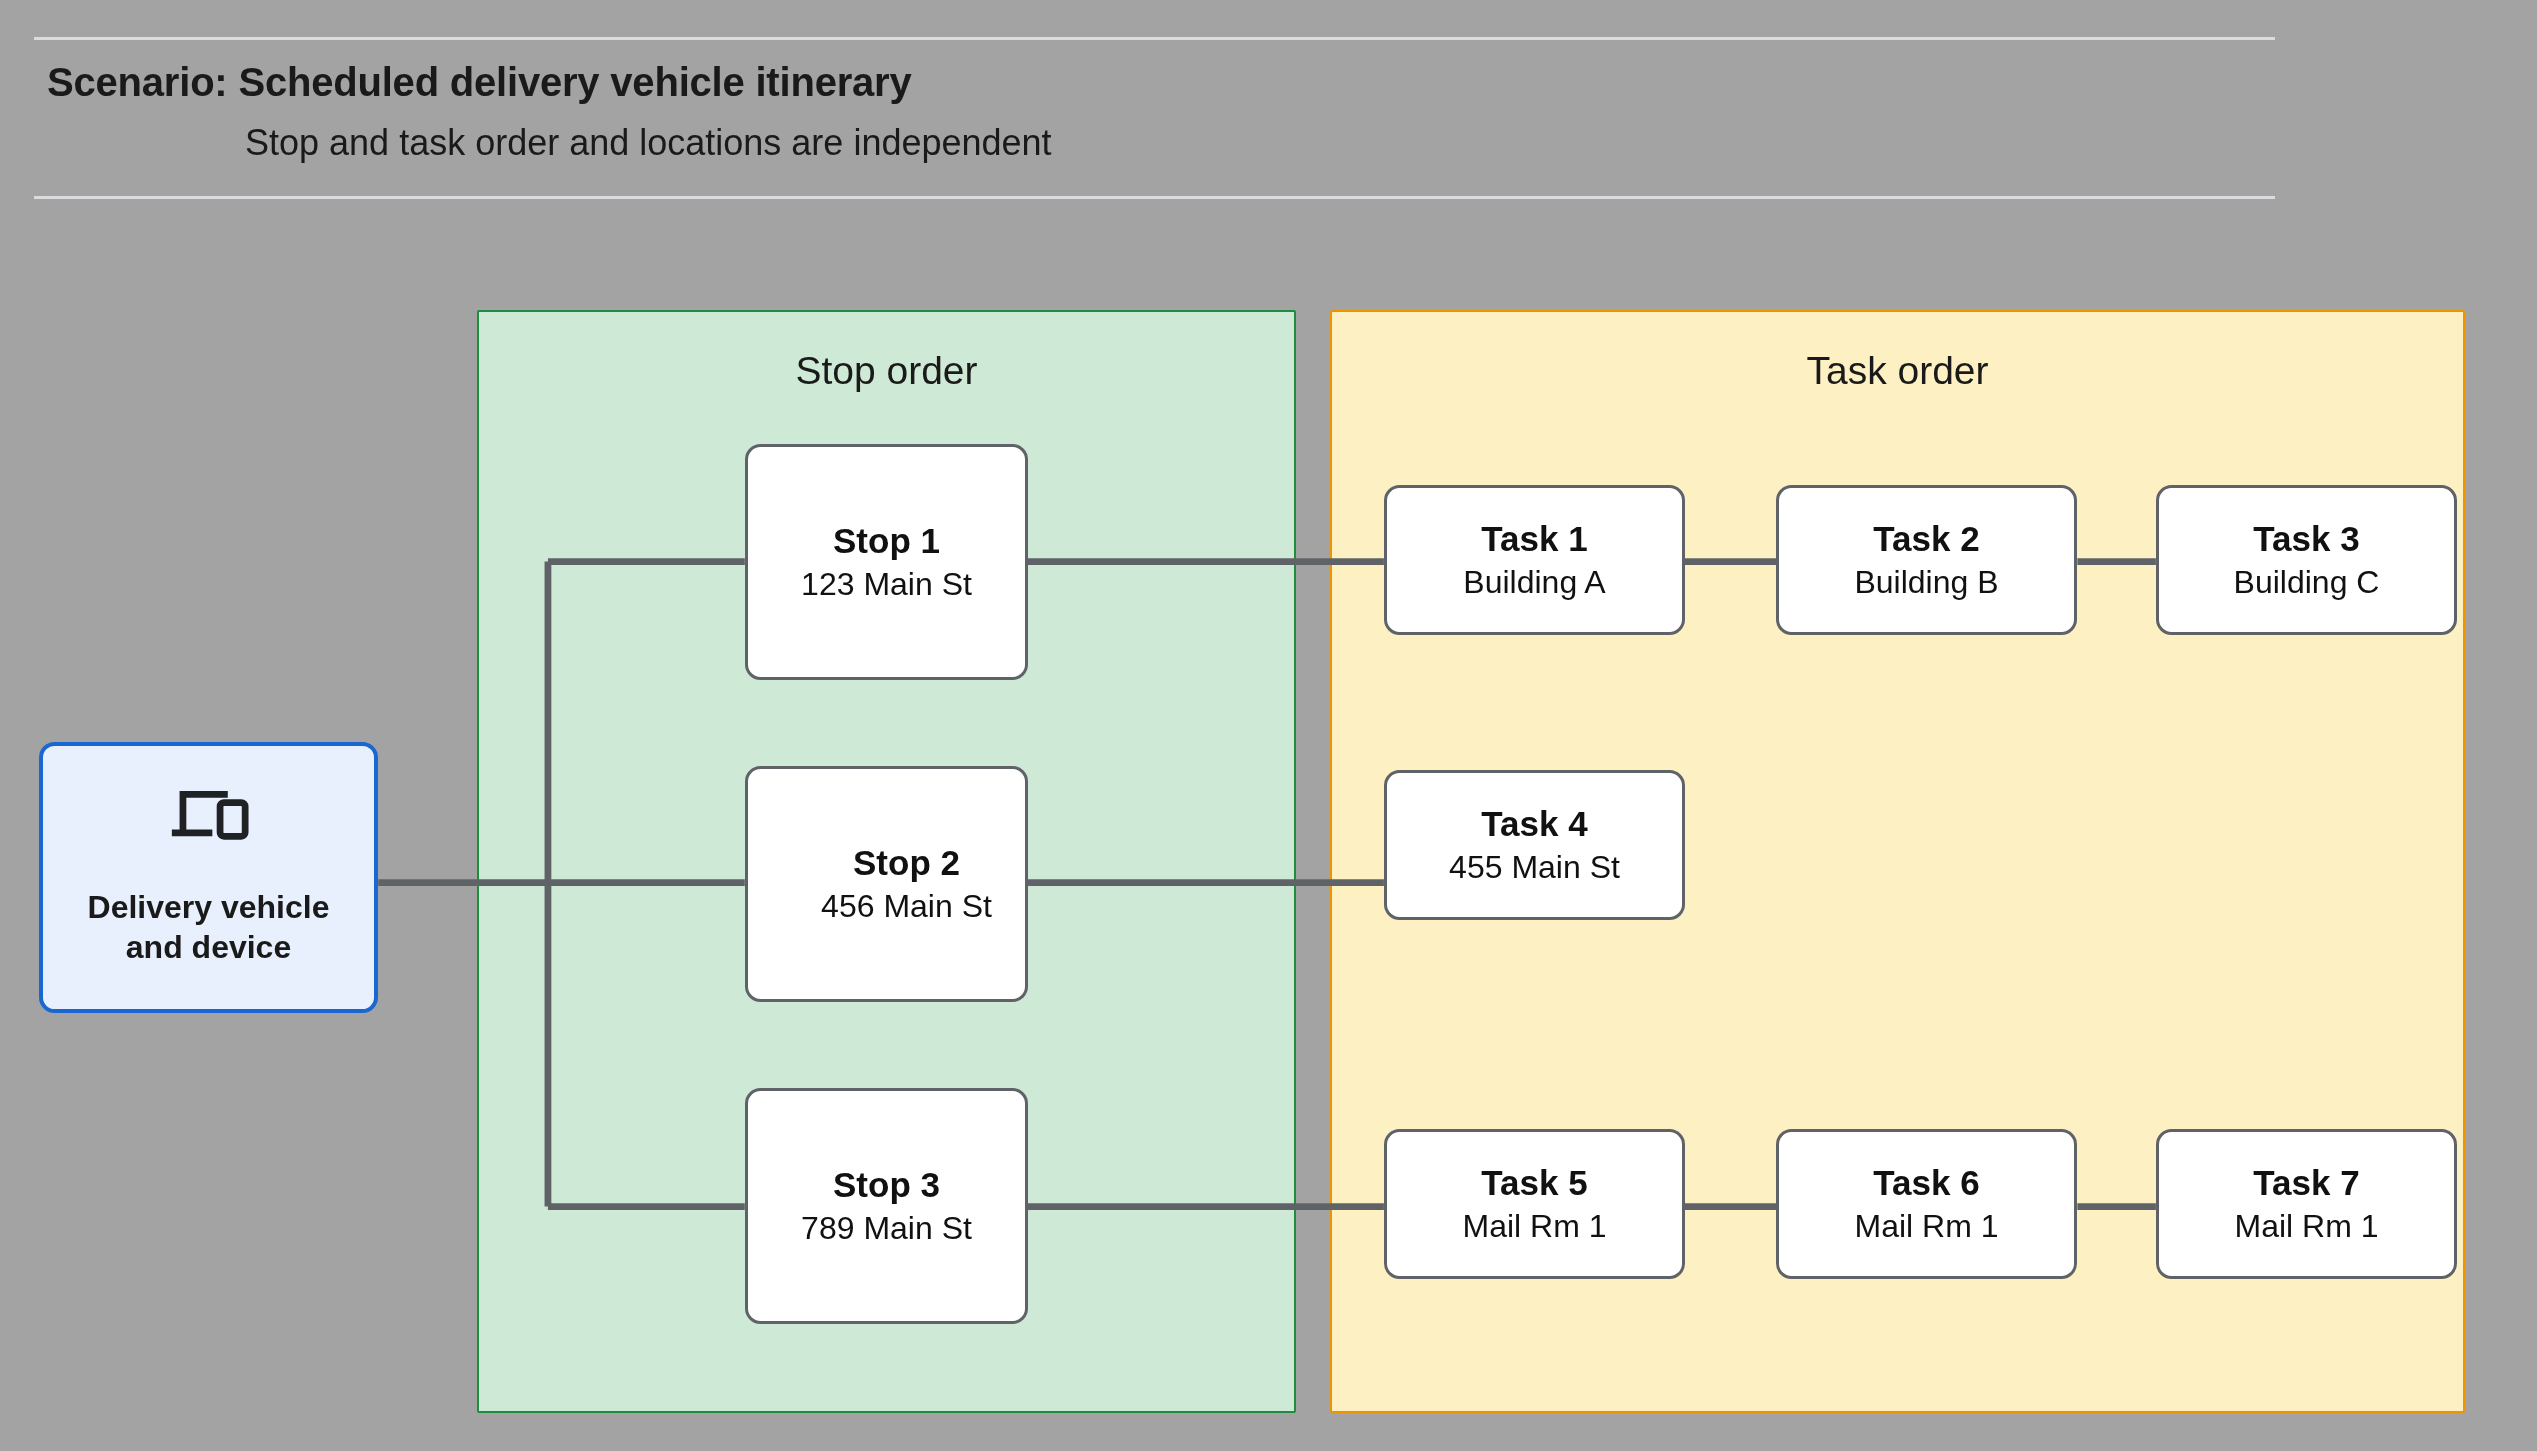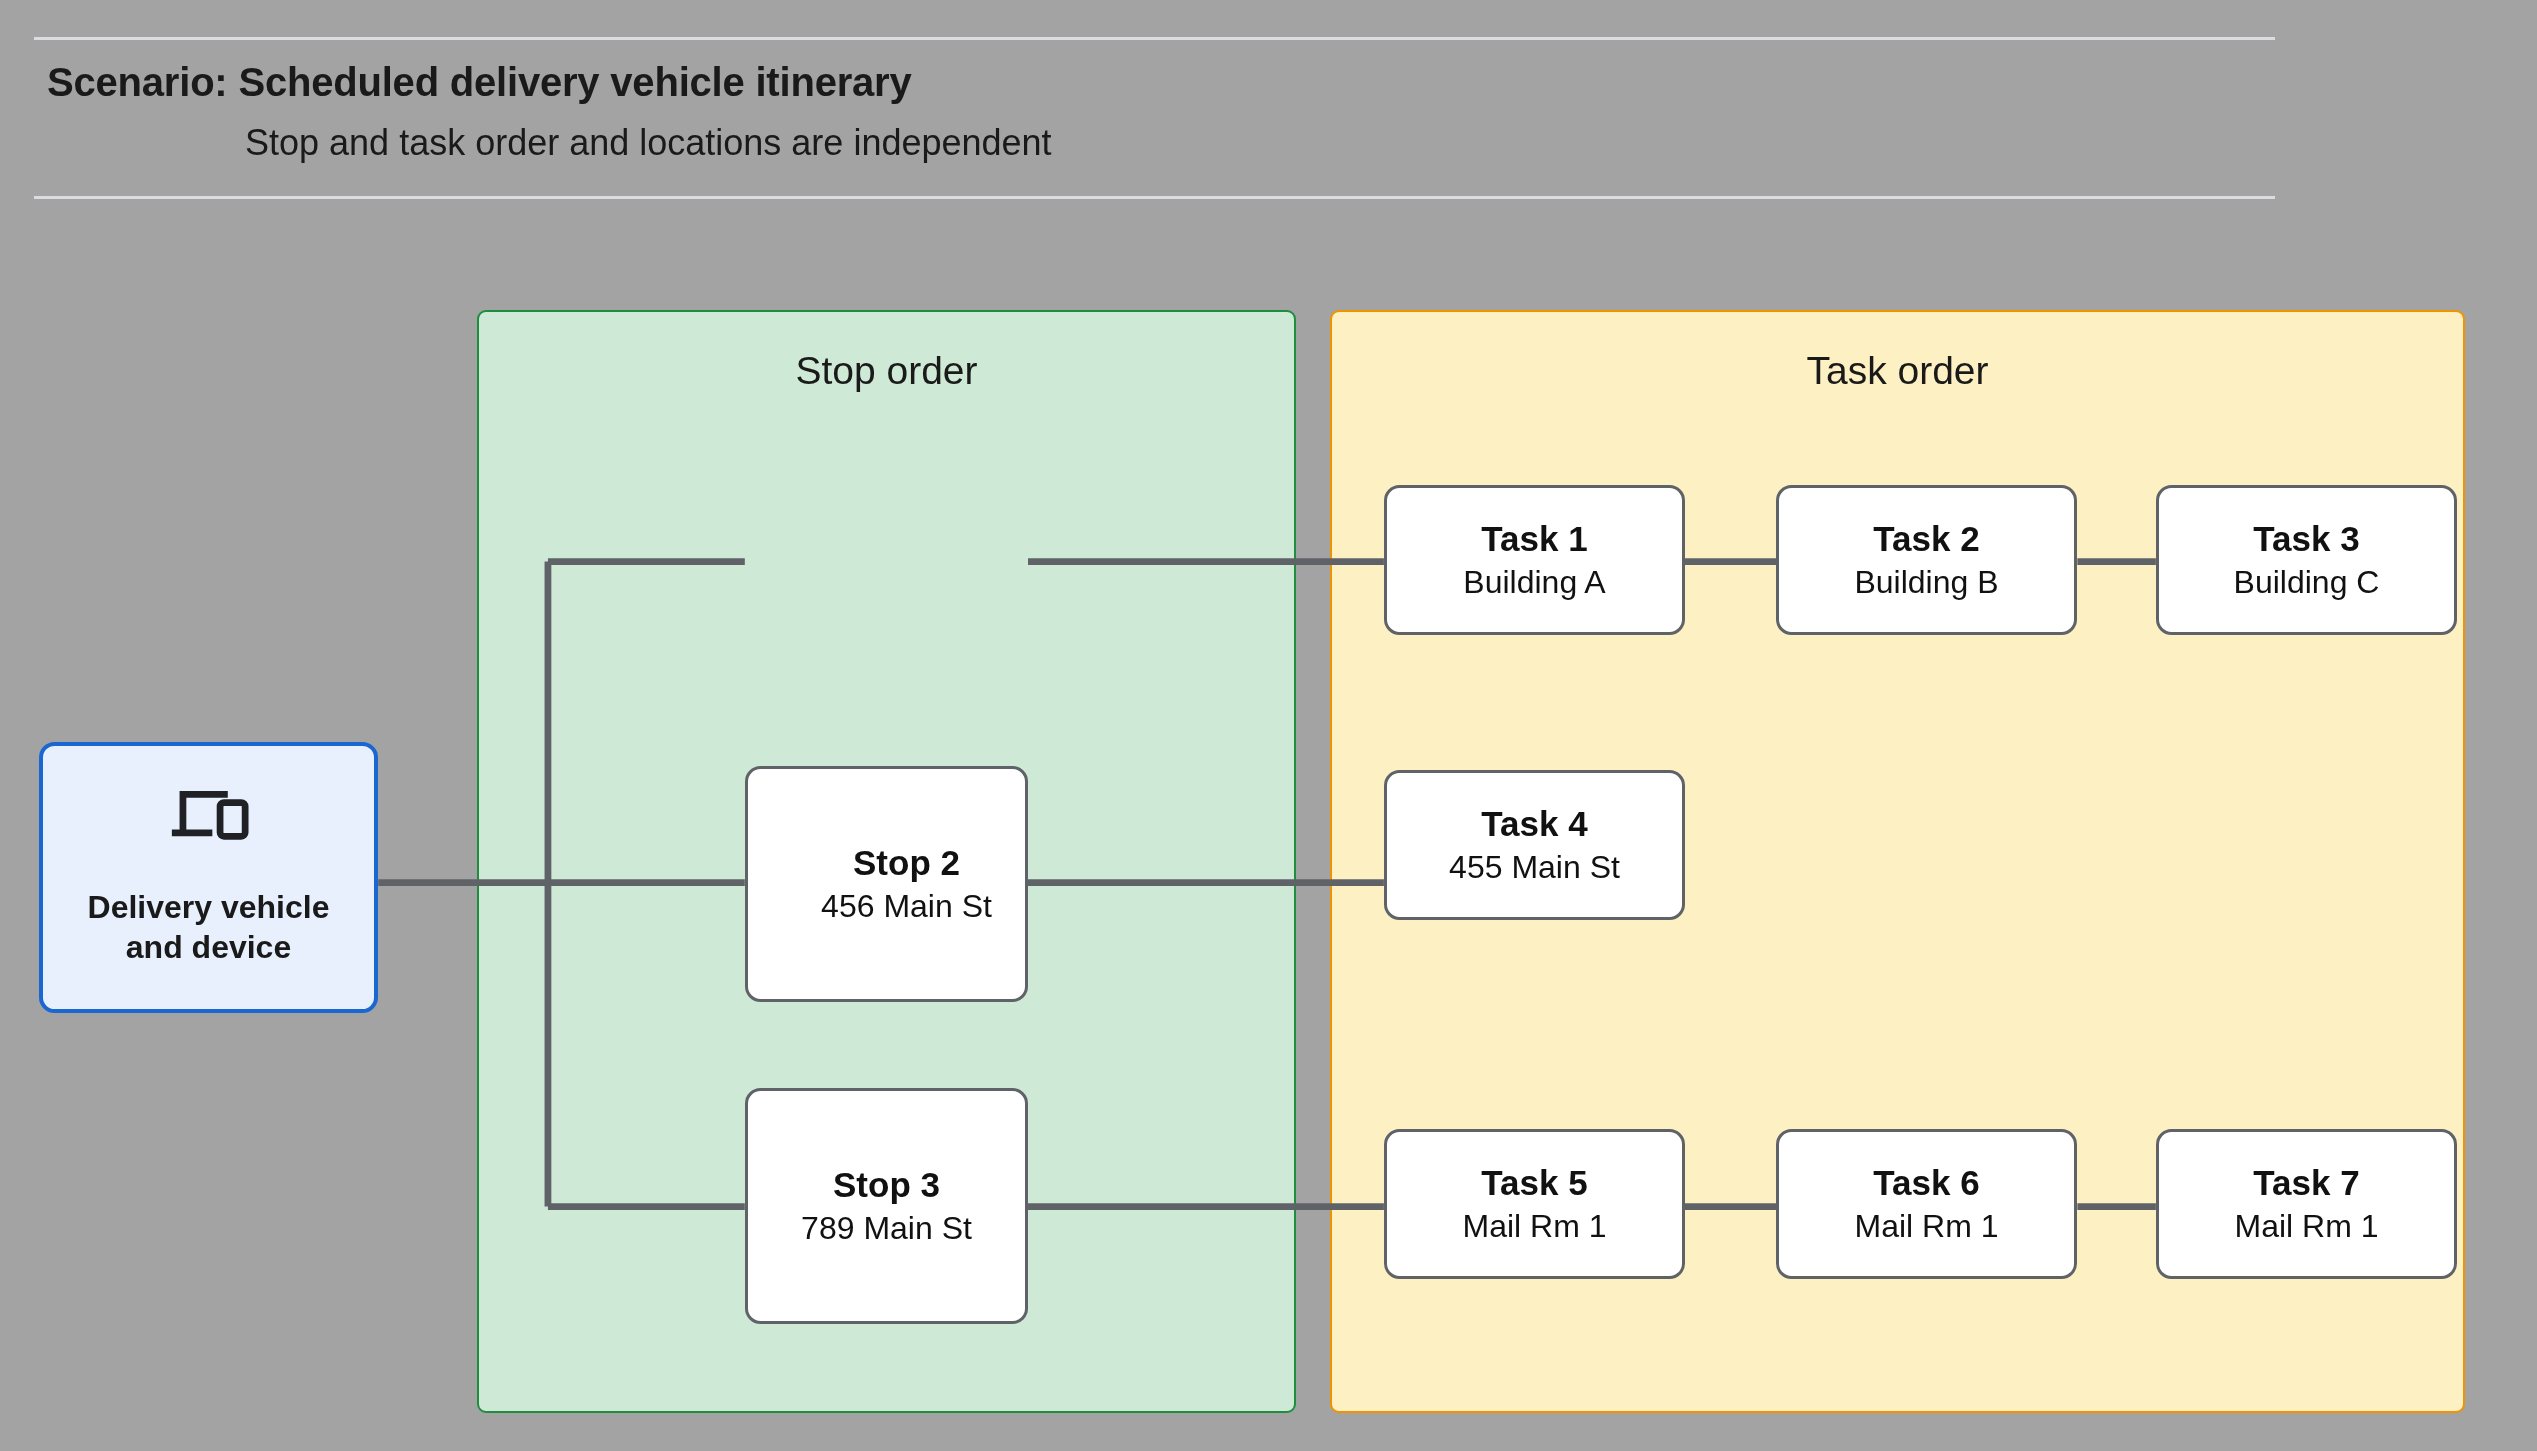--- a/index.html
+++ b/index.html
@@ -49,21 +49,21 @@
     top: 122px;
     font-size: 36px;
     font-weight: normal;
     color: #1a1a1a;
     white-space: nowrap;
   }
 
   
   .panel {
     position: absolute;
-    border-radius: 9px;
+    border-radius: 2px;
     box-sizing: border-box;
   }
   .panel-stop {
     left: 477px;
     top: 310px;
     width: 819px;
     height: 1103px;
     background: #cee9d6;
     border: 2.9px solid #1e8e3e;
   }
@@ -216,20 +216,24 @@
       <path d="M 12 4 H 62 V 11 H 19 V 44 H 46 V 51 H 4 V 44 H 12 Z" fill="#202124"></path>
 
       <rect x="54" y="16" width="26" height="35" rx="4" ry="4" fill="none" stroke="#202124" stroke-width="7"></rect>
     </svg>
     <div class="vehicle-label">
       <div>Delivery vehicle</div>
       <div>and device</div>
     </div>
   </div>
 
+  <div class="node stop-node stop-1">
+    <div class="title">Stop 1</div>
+    <div class="sub">123 Main St</div>
+  </div>
   <div class="node stop-node stop-2">
     <div class="title">Stop 2</div>
     <div class="sub">456 Main St</div>
   </div>
   <div class="node stop-node stop-3">
     <div class="title">Stop 3</div>
     <div class="sub">789 Main St</div>
   </div>
 
   <div class="node task-node task-col-1 task-row-1">

